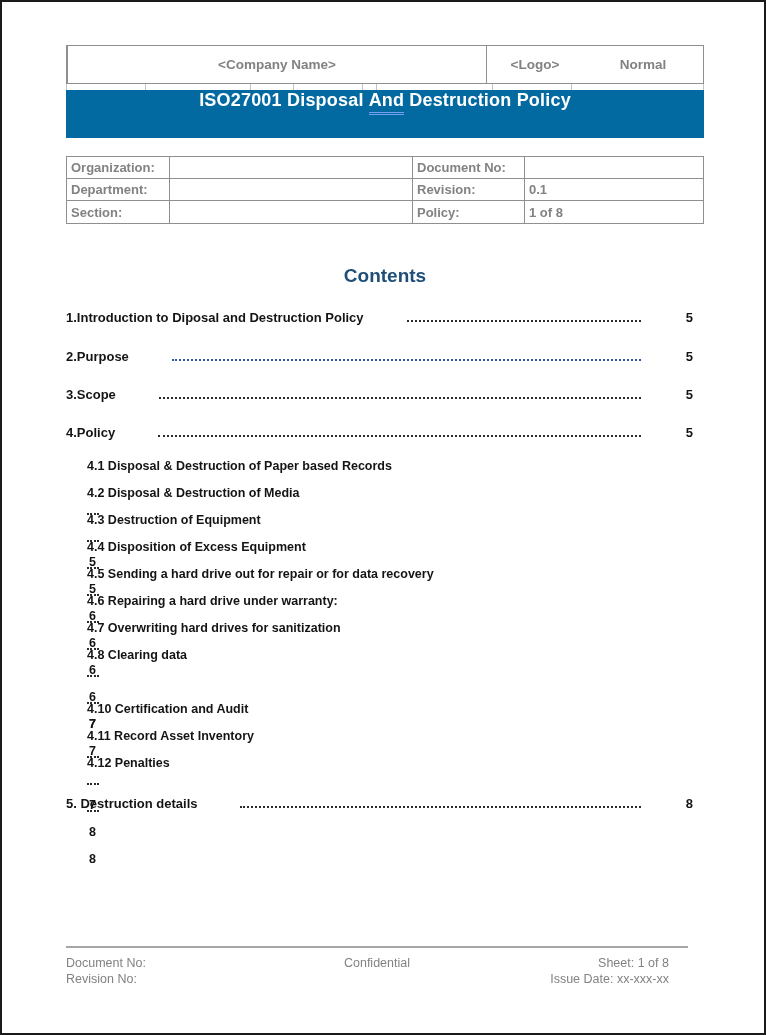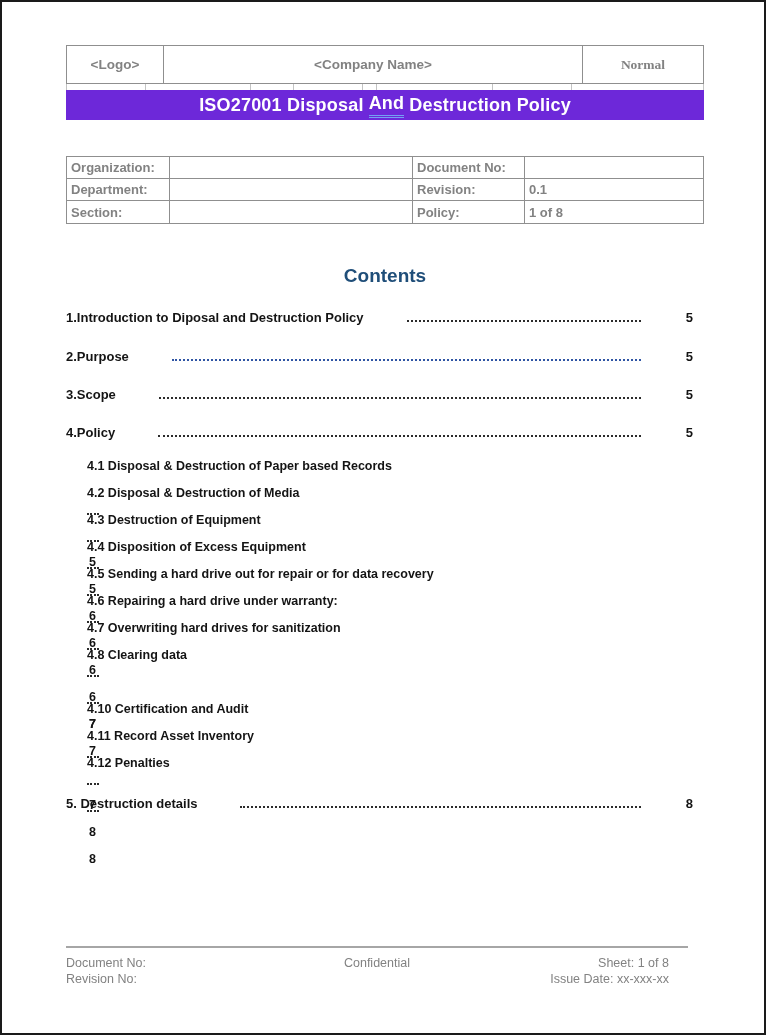--- a/index.html
+++ b/index.html
@@ -25,36 +25,36 @@
     color: #828282;
     font-weight: bold;
     font-size: 13.5px;
   }
   .header-cell {
     display: flex; align-items: center; justify-content: center;
     height: 100%;
   }
   .header-cell.logo { width: 96px; }
   .header-cell.company { flex: 1; border-left: 1px solid #8f8f8f; border-right: 1px solid #8f8f8f; }
-  .header-cell.normal { width: 120px; font-family: Liberation Serif, serif; }
+  .header-cell.normal { width: 120px; }
 
   
   .tick-strip { position: absolute; left: 64px; top: 82px; width: 638px; height: 6px; }
   .tick { position: absolute; top: 0; width: 1px; height: 6px; background: #c3c3c3; }
 
   
   .title-bar {
     position: absolute;
     left: 64px; top: 88px;
-    width: 638px; height: 30px;
-    background: #6d28d9;
+    width: 638px; height: 48px;
+    background: #0369a1;
     color: #ffffff;
     font-size: 18px;
     font-weight: bold;
-    display: flex; align-items: center; justify-content: center;
+    display: flex; align-items: flex-start; justify-content: center;
     letter-spacing: 0.2px;
   }
   .grammar-underline {
     border-bottom: 3px double #74a0f3;
     margin: 0 5px;
     padding-bottom: 1px;
   }
 
   
   .meta-table {
@@ -139,22 +139,22 @@
   .footer-left  { width: 33%; text-align: left; }
   .footer-center{ width: 34%; text-align: center; }
   .footer-right { width: 33%; text-align: right; padding-right: 19px; }
 </style>
 </head>
 <body>
 
 <div class="page">
 
   <div class="header-table">
+    <div class="header-cell company">&lt;Company Name&gt;</div>
     <div class="header-cell logo">&lt;Logo&gt;</div>
-    <div class="header-cell company">&lt;Company Name&gt;</div>
     <div class="header-cell normal">Normal</div>
   </div>
 
   <div class="tick-strip">
     <div class="tick" style="left:0px"></div>
     <div class="tick" style="left:79px"></div>
     <div class="tick" style="left:184px"></div>
     <div class="tick" style="left:227px"></div>
     <div class="tick" style="left:296px"></div>
     <div class="tick" style="left:310px"></div>

